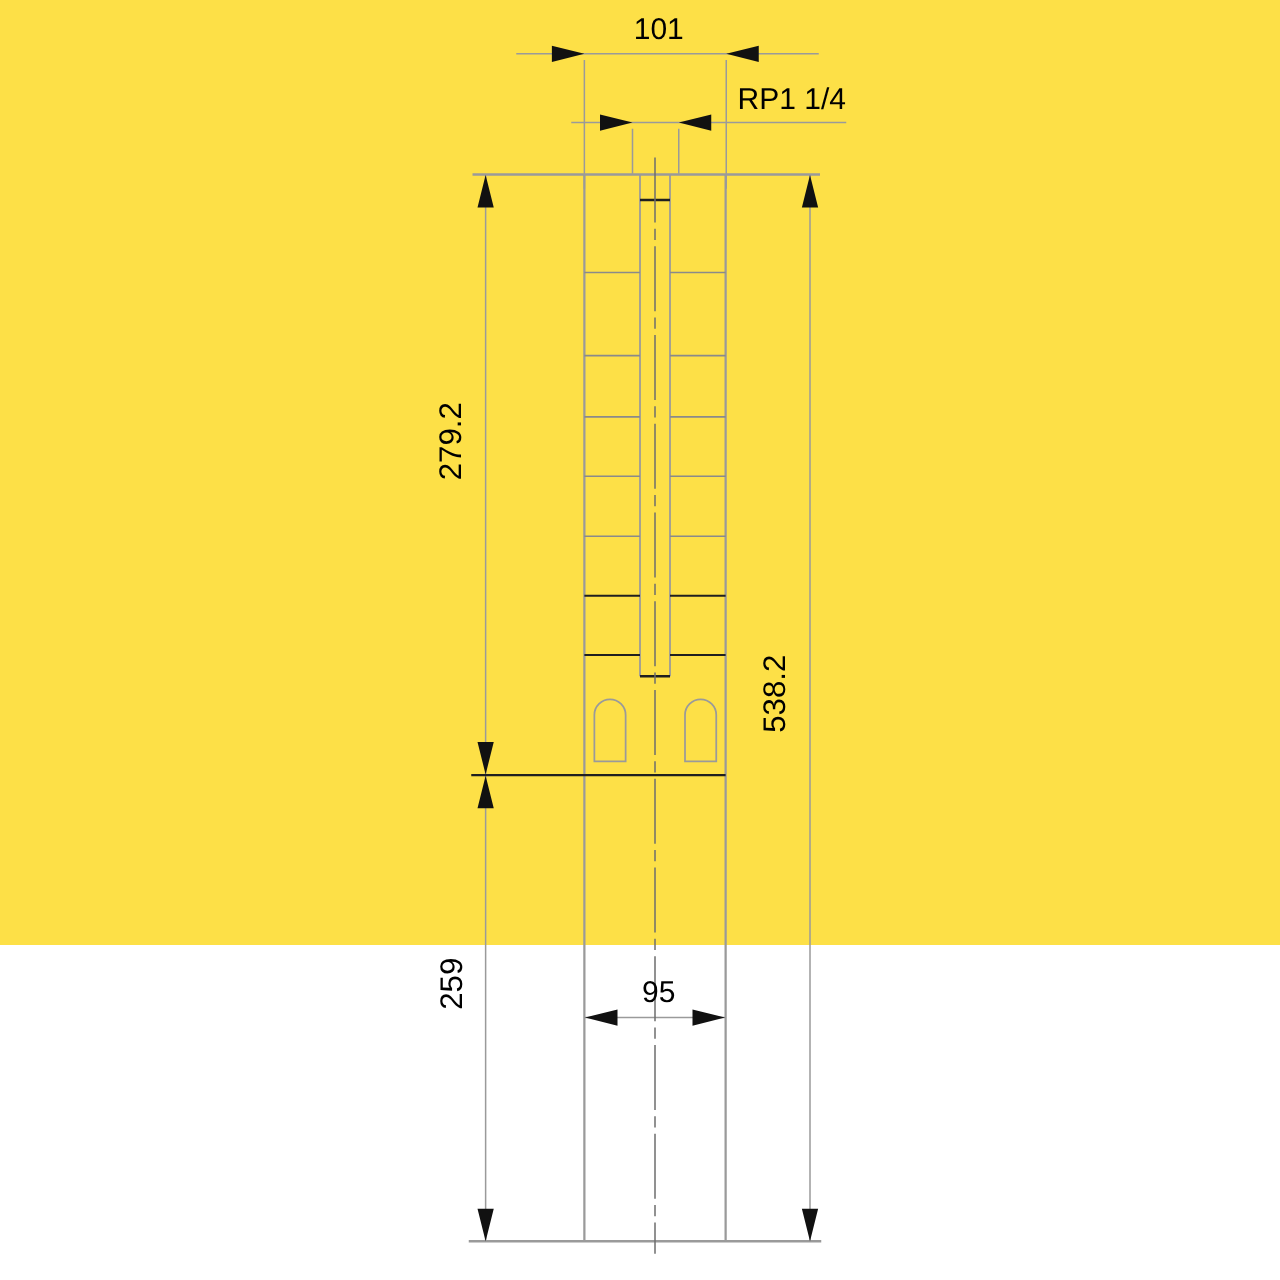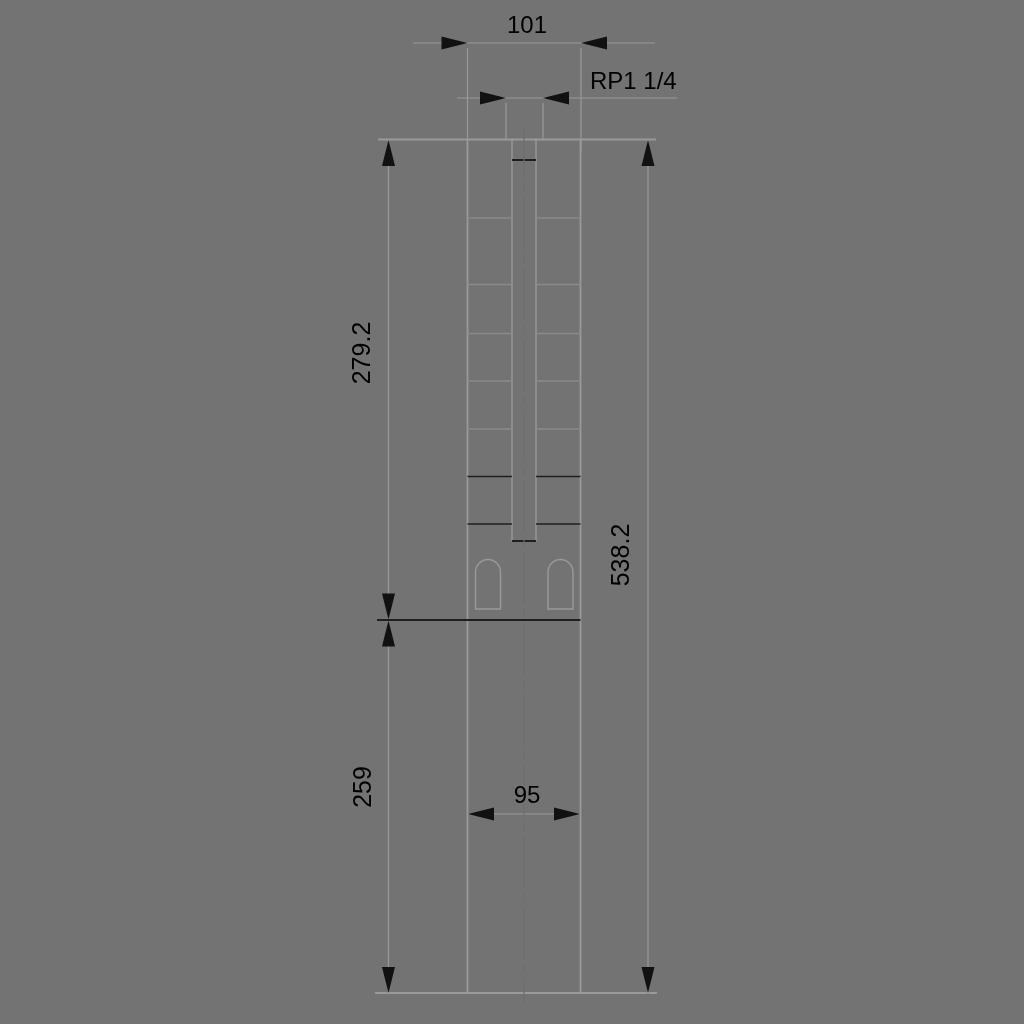--- a/index.html
+++ b/index.html
@@ -6,22 +6,22 @@
     margin: 0;
     padding: 0;
     background: #ffffff;
     width: 1024px;
     height: 1024px;
     overflow: hidden;
   }
   .stage {
     position: relative;
     width: 1024px;
-    height: 1024px;
-    background: #737373;
+    height: 756px;
+    background: #fde047;
   }
   svg text {
     font-family: "Liberation Sans", "DejaVu Sans", sans-serif;
     font-size: 24px;
   }
   svg text.rot {
     font-size: 25px;
   }
 </style>
 </head>

